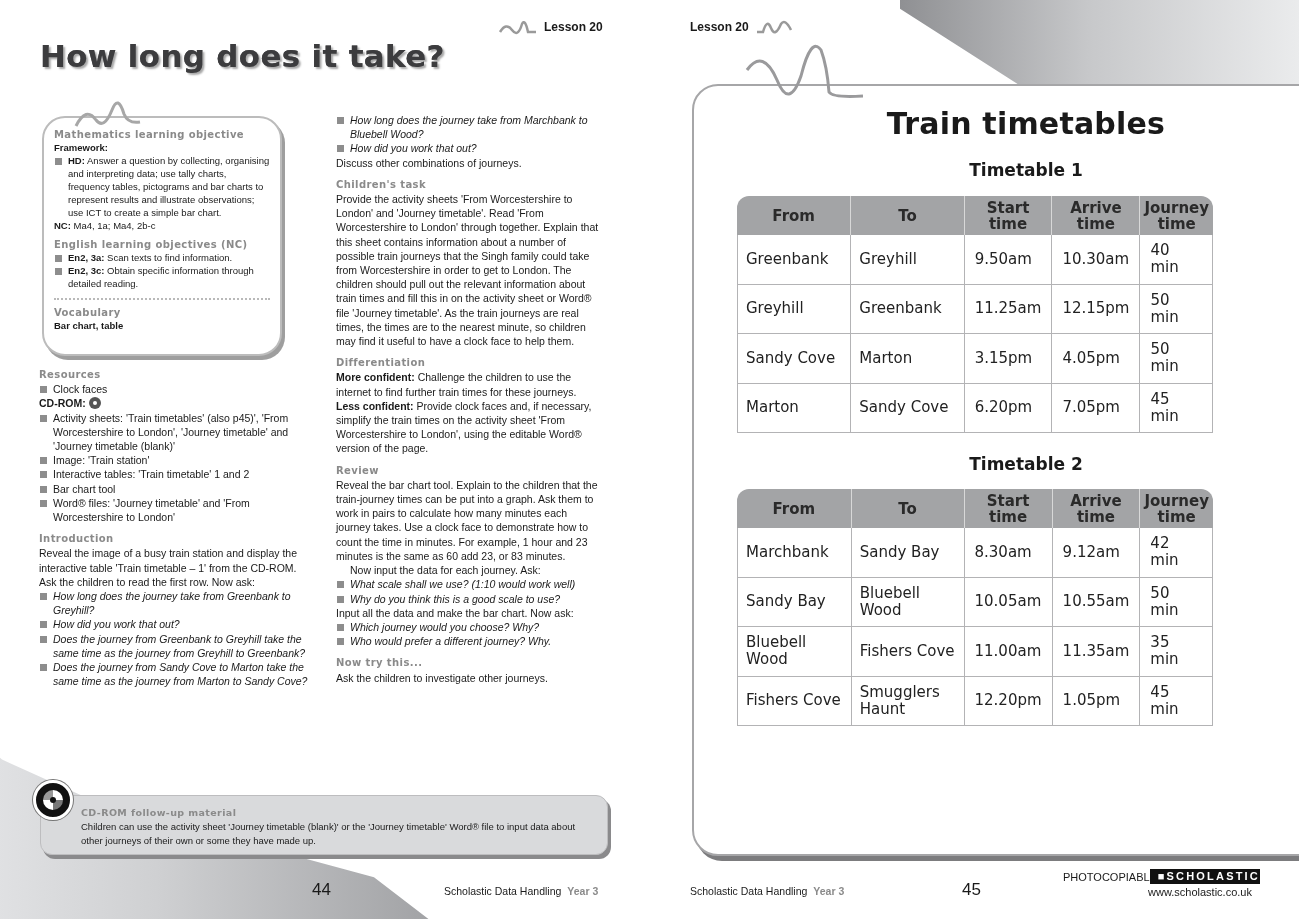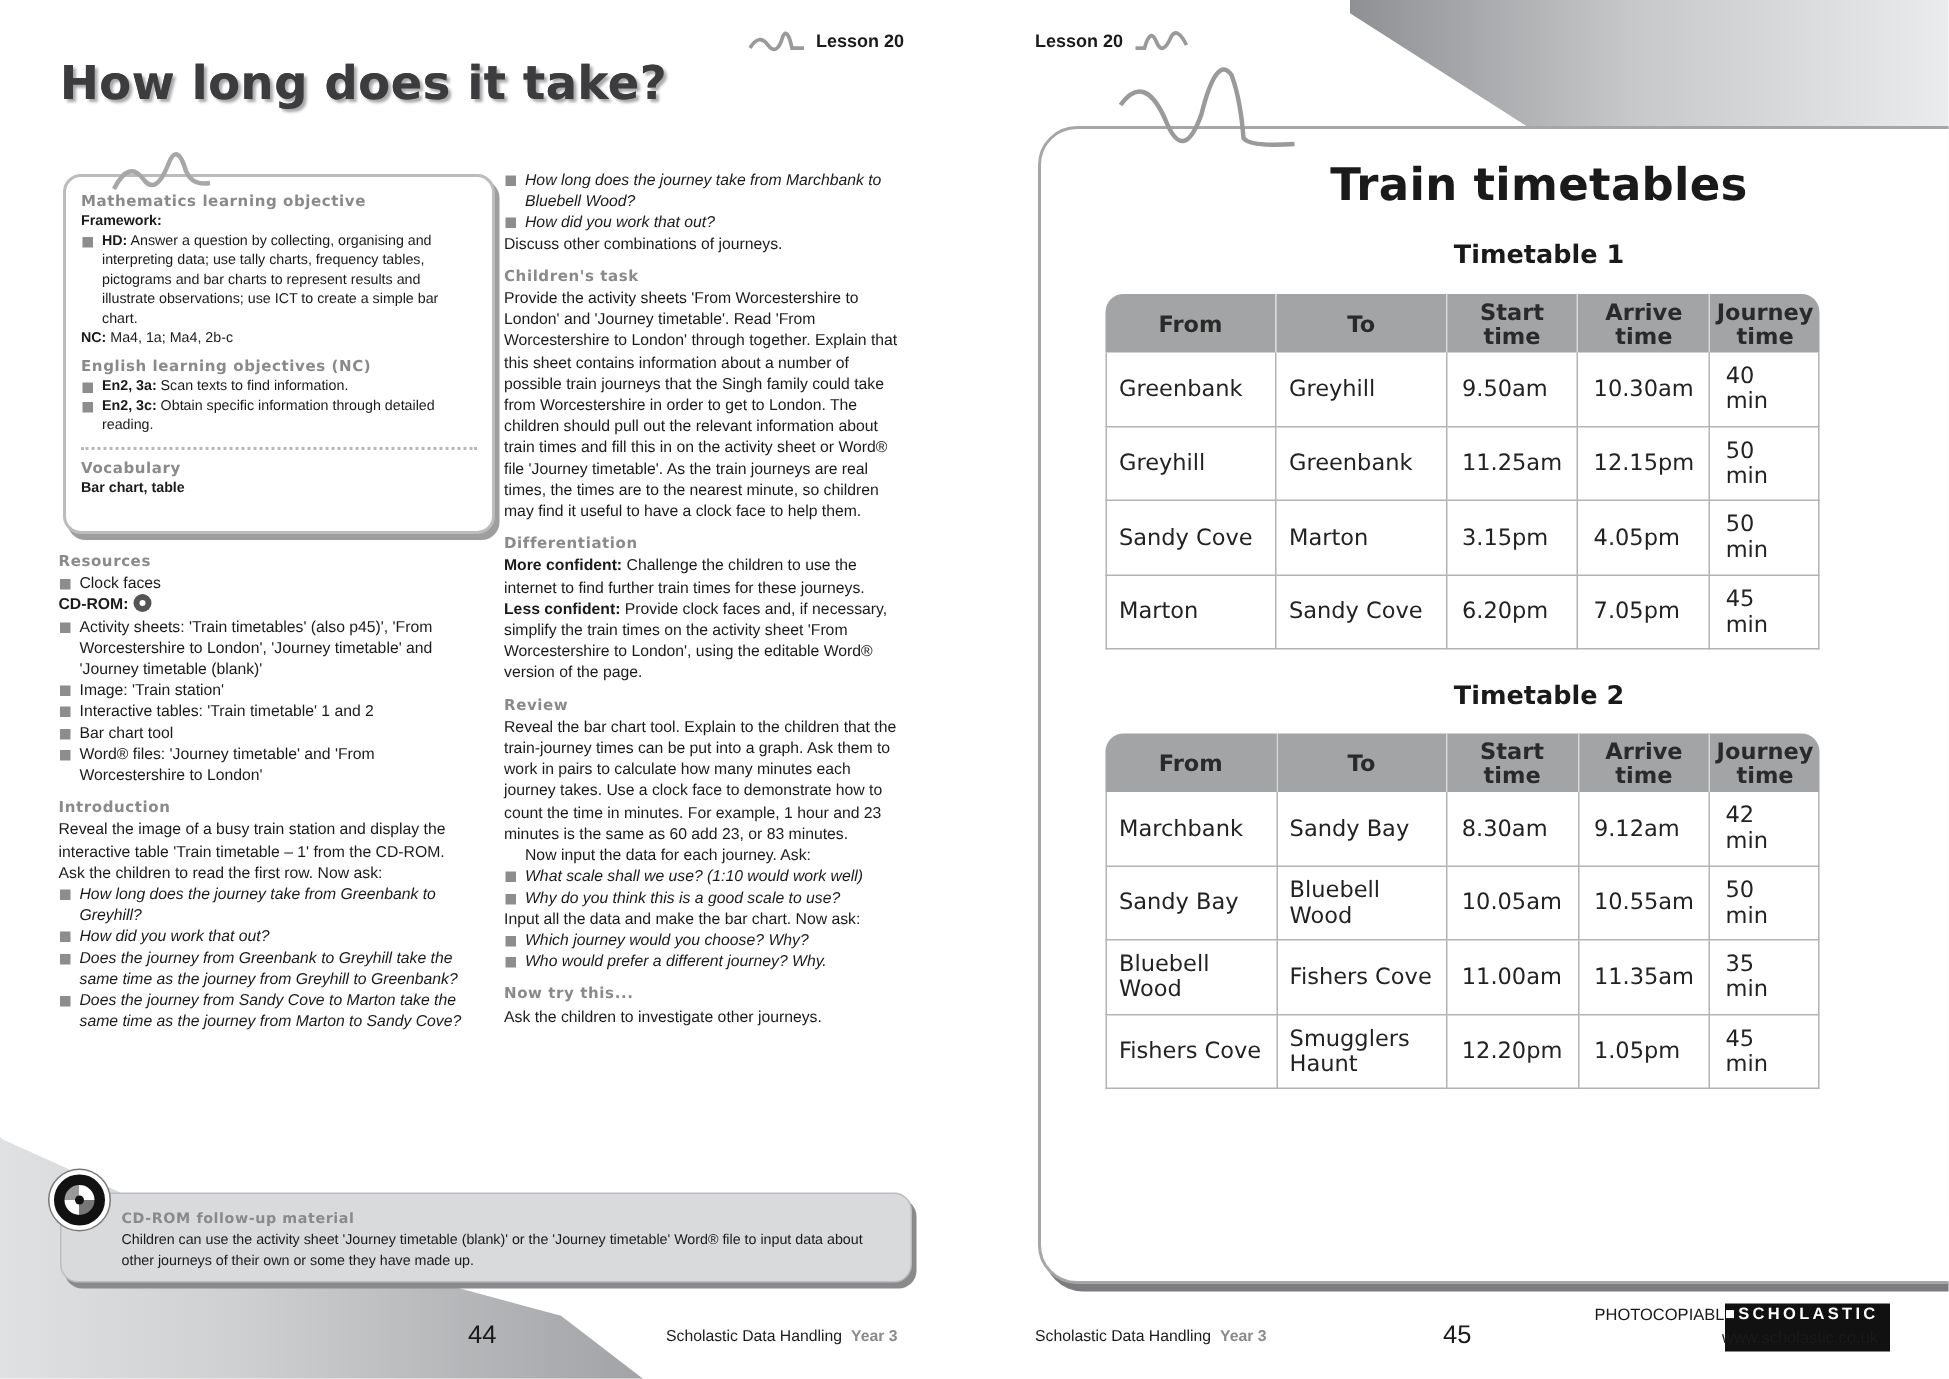--- a/index.html
+++ b/index.html
@@ -32,22 +32,22 @@
 
   .main-title {
     position: absolute; left: 40px; top: 38px; font-size: 31px; font-weight: 900;
     font-family: "DejaVu Sans", sans-serif; letter-spacing: 0.3px;
     color: #3c3c3e; text-shadow: 2px 2px 2px #a8a8a8;
     background: linear-gradient(#6b6b6d, #2a2a2c); text-align: center; -webkit-background-clip: text;
   }
 
   
   .obj-box {
-    position: absolute; left: 42px; top: 116px; width: 288px; height: 240px;
-    border: 2px solid #bcbcbc; border-radius: 12px; background: #fff;
+    position: absolute; left: 42px; top: 116px; width: 240px; height: 240px;
+    border: 2px solid #bcbcbc; border-radius: 23px; background: #fff;
     box-shadow: 3px 4px 0 #9e9e9e; padding: 10px 10px 0 10px; font-size: 9.5px; line-height: 13px;
   }
   .obj-wave { position: absolute; left: 74px; top: 96px; width: 70px; height: 34px; z-index: 3; }
   .sec-head { font-family: "DejaVu Sans", sans-serif; font-weight: bold; color: #8a8a8a; font-size: 10px; letter-spacing: 0.4px; }
   .bold { font-weight: bold; }
   .bullet-list { list-style: none; }
   .bullet-list li { position: relative; padding-left: 14px; }
   .bullet-list li::before { content: ""; position: absolute; left: 1px; top: 4px; width: 7px; height: 7px; background: #8d8d8d; }
   .dots { border-top: 2px dotted #b9b9b9; margin: 8px 0 6px 0; }
   .it { font-style: italic; }
@@ -100,21 +100,21 @@
   .tt2 { top: 403px; }
   table.tt th { background: #a3a4a6; font-weight: bold; font-size: 15px; line-height: 16px; height: 39px; border-right: 1px solid #d8d8d8; color: #2a2a2a; padding: 0 2px; }
   table.tt th:first-child { border-top-left-radius: 12px; }
   table.tt th:last-child { border-top-right-radius: 12px; border-right: none; }
   table.tt td { height: 49.5px; border-right: 1px solid #b3b3b5; border-bottom: 1px solid #b3b3b5; padding: 0 8px; line-height: 17px; color: #222; }
   table.tt td:first-child { border-left: 1px solid #b3b3b5; }
   table.tt td.c { padding: 0 10px; }
   .w-from { width: 123px; } .w-to { width: 122px; } .w-st { width: 79px; } .w-ar { width: 73px; } .w-jt { width: 75px; }
 
   .photocopiable { position: absolute; left: 393px; top: 871px; font-size: 11px; margin-left: 20px; }
-  .scholastic { position: absolute; left: 500px; top: 869px; width: 110px; height: 32px; background: #111; color: #fff; font-size: 11px; font-weight: bold; letter-spacing: 2.2px; text-align: left; line-height: 15px; }
+  .scholastic { position: absolute; left: 500px; top: 869px; width: 110px; height: 15px; background: #111; color: #fff; font-size: 11px; font-weight: bold; letter-spacing: 2.2px; text-align: right; line-height: 15px; }
   .url { position: absolute; left: 498px; top: 886px; font-size: 11px; }
 </style>
 </head>
 <body>
 
 <div class="swoosh-left"></div>
 <div class="swoosh-right"></div>
 
 <div class="page page-left">
   <div class="lesson-tag lesson-left">

